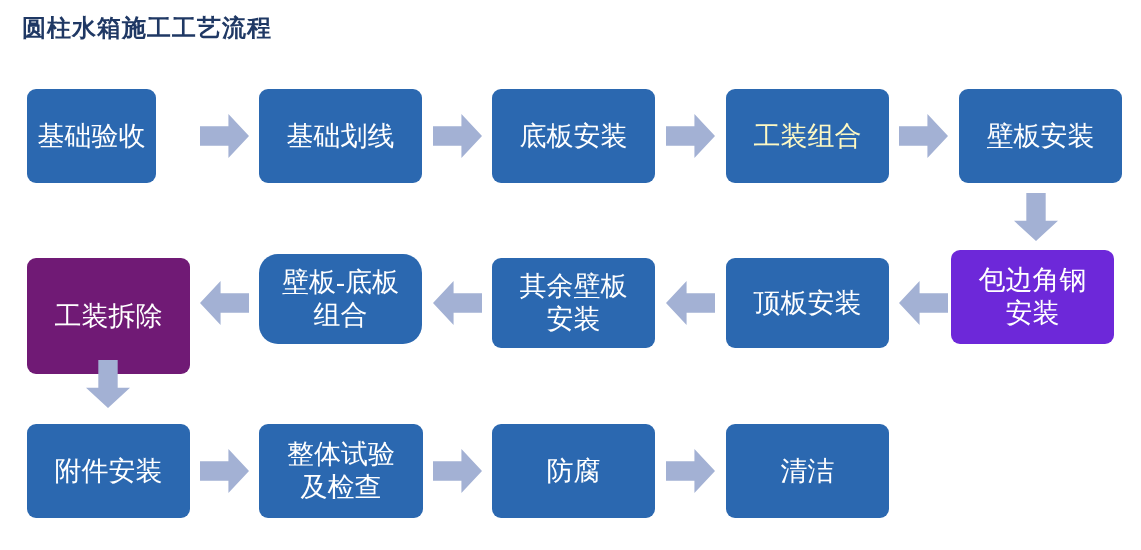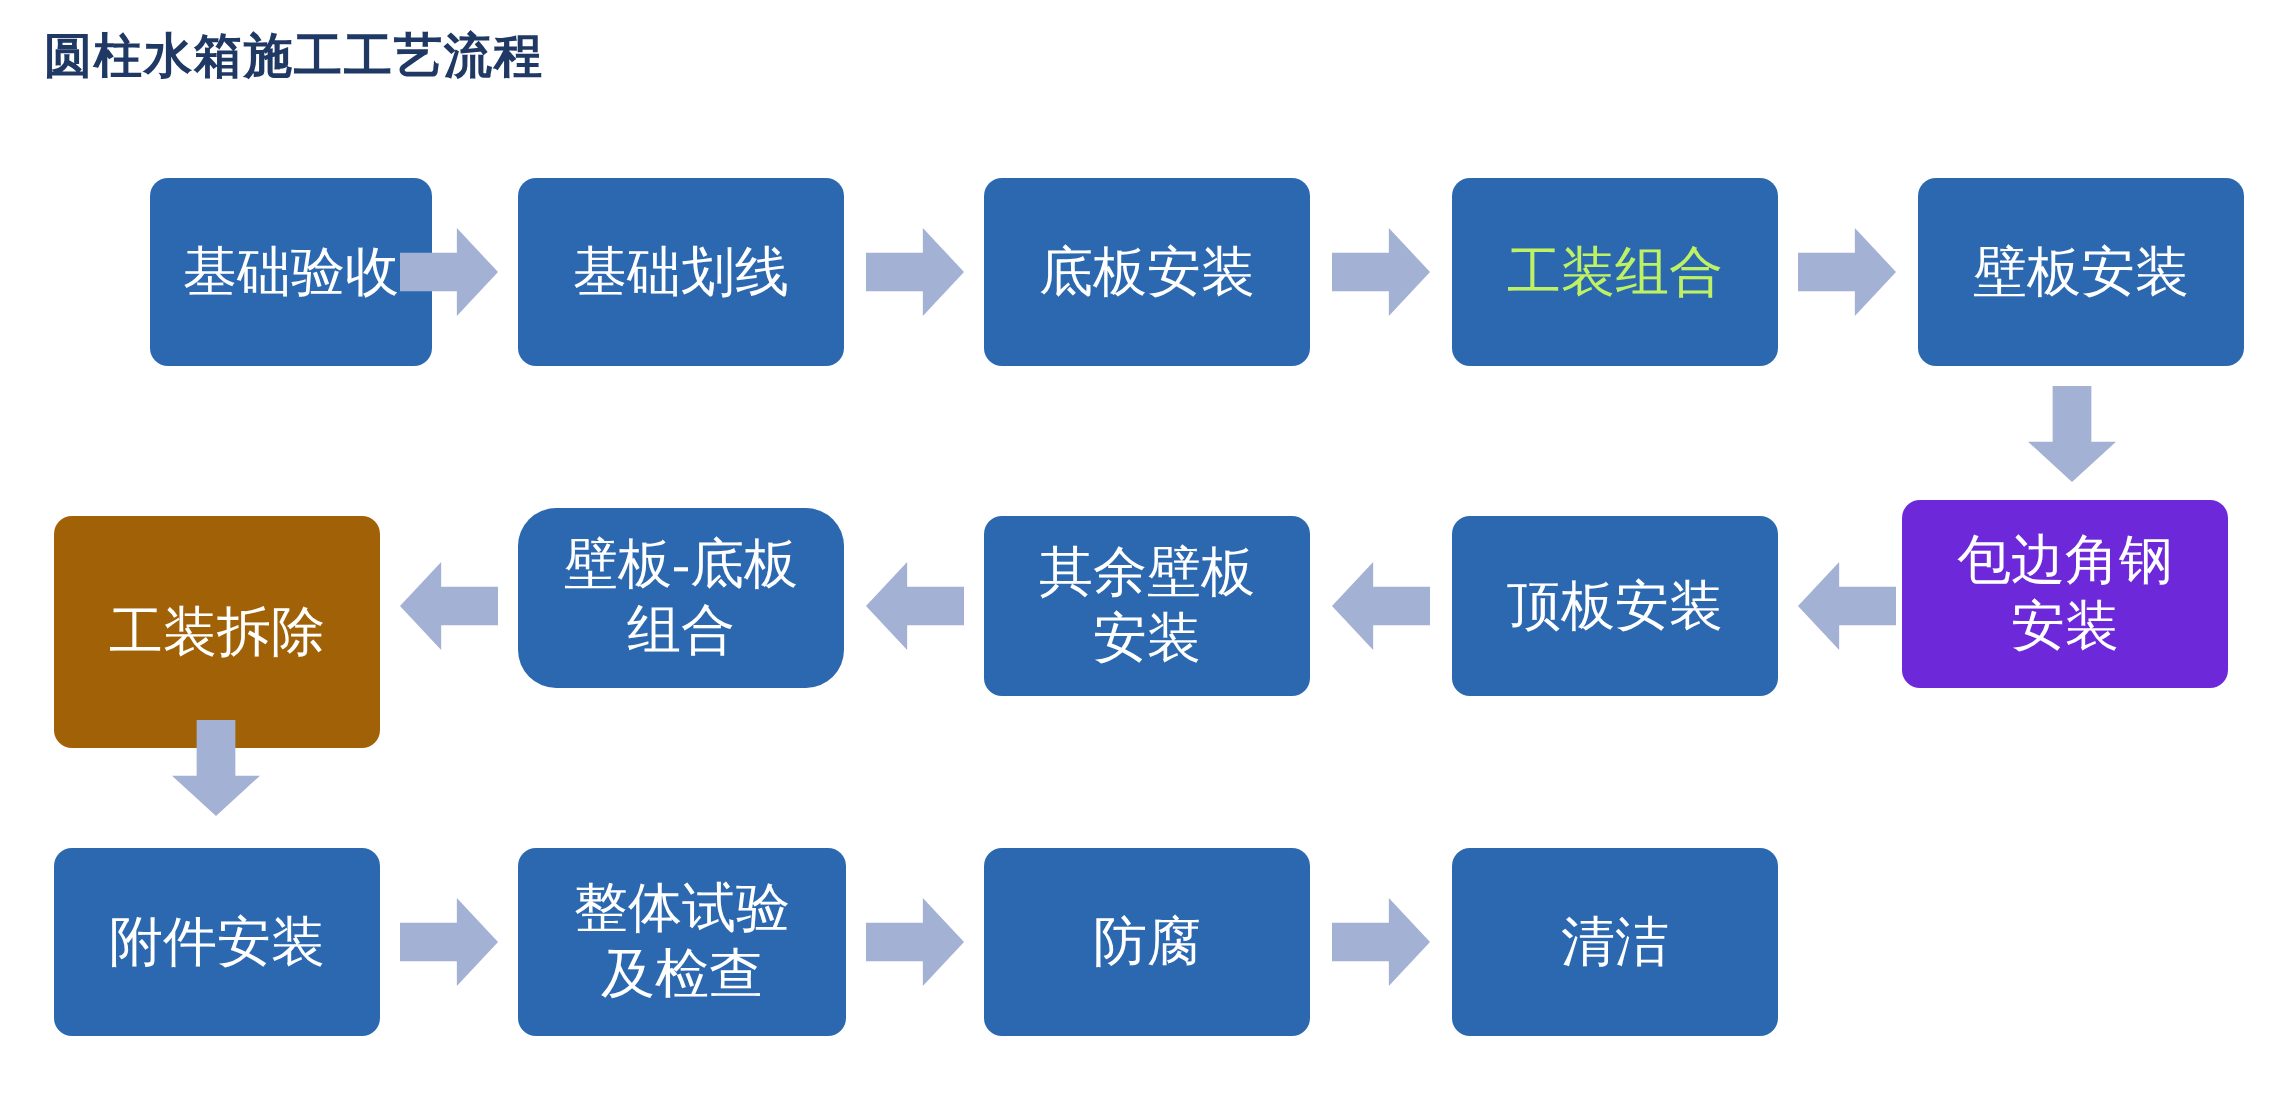--- a/index.html
+++ b/index.html
@@ -62,33 +62,33 @@
   
 </style>
 </head>
 <body style="background: rgb(255, 255, 255);">
 
 <div id="canvas">
 
   <div class="chart-title" style="color: rgb(31, 56, 100);">圆柱水箱施工工艺流程</div>
 
   <div id="nodes-layer">
-      <div class="node" style="left: 27px; top: 89px; width: 141px; height: 94px; background: rgb(43, 104, 176); color: rgb(255, 255, 255); margin-left: 48px;">基础验收</div>
+      <div class="node" style="left: 27px; top: 89px; width: 129px; height: 94px; background: rgb(43, 104, 176); color: rgb(255, 255, 255);">基础验收</div>
       <div class="node" style="left: 259px; top: 89px; width: 163px; height: 94px; background: rgb(43, 104, 176); color: rgb(255, 255, 255);">基础划线</div>
       <div class="node" style="left: 492px; top: 89px; width: 163px; height: 94px; background: rgb(43, 104, 176); color: rgb(255, 255, 255);">底板安装</div>
-      <div class="node" style="left: 726px; top: 89px; width: 163px; height: 94px; background: rgb(43, 104, 176); color: #bef264;">工装组合</div>
+      <div class="node" style="left: 726px; top: 89px; width: 163px; height: 94px; background: rgb(43, 104, 176); color: #fef9c3;">工装组合</div>
       <div class="node" style="left: 959px; top: 89px; width: 163px; height: 94px; background: rgb(43, 104, 176); color: rgb(255, 255, 255);">壁板安装</div>
       <div class="node" style="left: 951px; top: 250px; width: 163px; height: 94px; background: #6d28d9; color: rgb(255, 255, 255);">包边角钢
 安装</div>
       <div class="node" style="left: 726px; top: 258px; width: 163px; height: 90px; background: rgb(43, 104, 176); color: rgb(255, 255, 255);">顶板安装</div>
       <div class="node" style="left: 492px; top: 258px; width: 163px; height: 90px; background: rgb(43, 104, 176); color: rgb(255, 255, 255);">其余壁板
 安装</div>
       <div class="node" style="left: 259px; top: 254px; width: 163px; height: 90px; background: rgb(43, 104, 176); color: rgb(255, 255, 255); border-radius: 19px;">壁板-底板
 组合</div>
-      <div class="node" style="left: 27px; top: 258px; width: 163px; height: 116px; background: #a16207; color: rgb(255, 255, 255);">工装拆除</div>
+      <div class="node" style="left: 27px; top: 258px; width: 163px; height: 116px; background: #701a75; color: rgb(255, 255, 255);">工装拆除</div>
       <div class="node" style="left: 27px; top: 424px; width: 163px; height: 94px; background: rgb(43, 104, 176); color: rgb(255, 255, 255);">附件安装</div>
       <div class="node" style="left: 259px; top: 424px; width: 164px; height: 94px; background: rgb(43, 104, 176); color: rgb(255, 255, 255);">整体试验
 及检查</div>
       <div class="node" style="left: 492px; top: 424px; width: 163px; height: 94px; background: rgb(43, 104, 176); color: rgb(255, 255, 255);">防腐</div>
       <div class="node" style="left: 726px; top: 424px; width: 163px; height: 94px; background: rgb(43, 104, 176); color: rgb(255, 255, 255);">清洁</div>
     </div>
   <div id="arrows-layer">
       <div class="arrow" style="left: 200px; top: 114px; width: 49px; height: 44px;">
         <svg width="49" height="44" viewBox="0 0 49 44">
           <polygon points="0,12.32 28.419999999999998,12.32 28.419999999999998,0 49,22 28.419999999999998,44 28.419999999999998,31.68 0,31.68" fill="#A3B1D4"></polygon>

